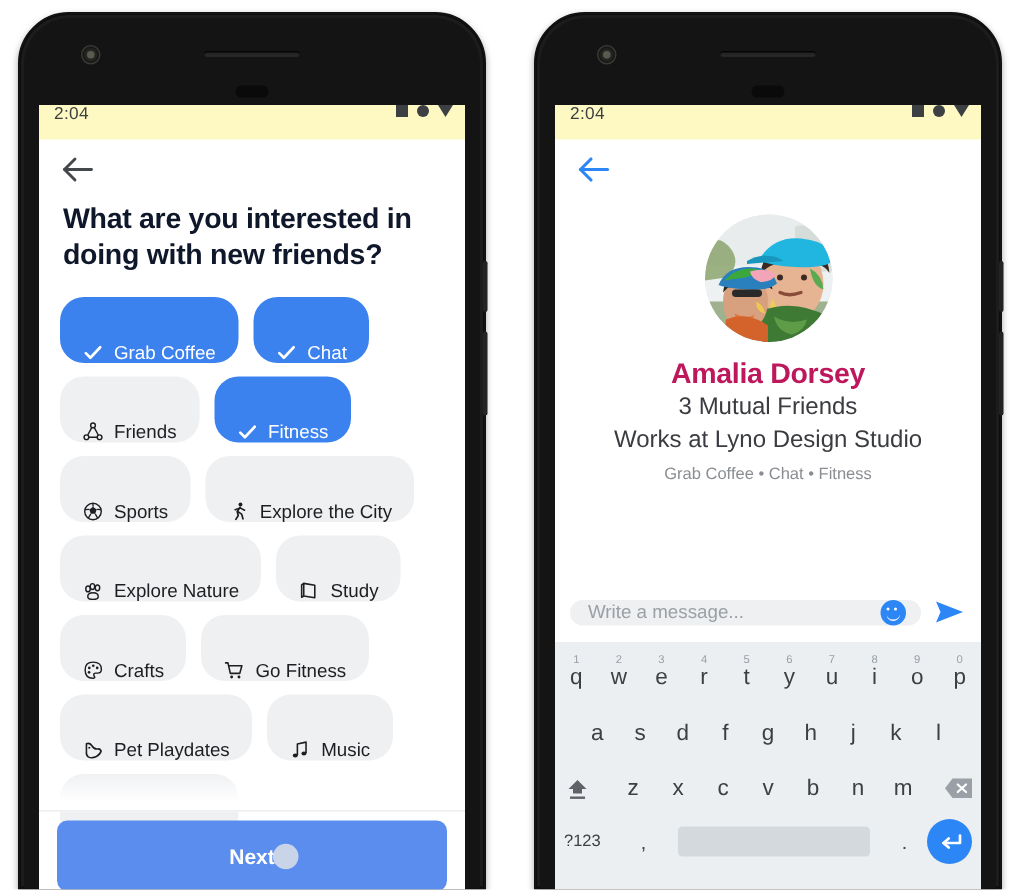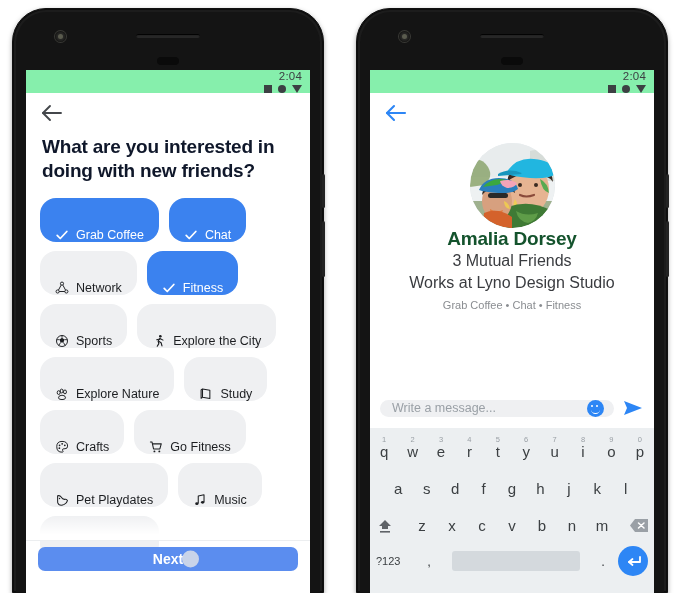--- a/index.html
+++ b/index.html
@@ -38,22 +38,22 @@
   .sidebtn{position:absolute;right:-2px;width:3px;background:#232323;border-radius:2px;}
   .sidebtn.b1{top:165px;height:34px;}
   .sidebtn.b2{top:212px;height:56px;}
 
   .screen{
     position:absolute;left:14px;right:14px;top:62px;bottom:0;
     background:#ffffff;overflow:hidden;
   }
 
   
-  .statusbar{height:23px;display:flex;align-items:flex-end;justify-content:space-between;
-             padding:0 8px 0 10px;background:#86efac;flex-direction:column;}
+  .statusbar{height:23px;display:flex;align-items:flex-start;justify-content:space-between;
+             padding:0 8px 0 10px;background:#fef9c3;}
   .status-time{font-size:11.5px;color:#3c4043;letter-spacing:.2px;}
   .status-icons{display:flex;align-items:center;gap:6px;}
   .si-sq{width:8px;height:8px;background:#3c4043;}
   .si-ci{width:8px;height:8px;border-radius:50%;background:#3c4043;}
   .si-tr{width:0;height:0;border-left:5px solid transparent;border-right:5px solid transparent;border-top:8px solid #3c4043;}
 
   
   .back-row{padding:10px 0 0 14px;}
   .arrow-svg{display:block;}
   .question{
@@ -68,39 +68,39 @@
     box-sizing:border-box;
   }
   .chip.sel{background:#3b82ef;color:#ffffff;}
   .chip .gl{display:inline-flex;align-items:center;justify-content:center;width:14px;height:14px;}
   .chip svg{display:block;}
   .fadebox{position:absolute;left:0;right:0;bottom:52px;height:26px;
            background:linear-gradient(to bottom,rgba(255,255,255,0) 0%,#ffffff 75%);}
   .divider{position:absolute;left:0;right:0;bottom:52px;height:1px;background:#eceef0;}
   .nextwrap{position:absolute;left:12px;right:12px;bottom:6px;height:40px;}
   .next-btn{
-    width:100%;height:24px;border:0;border-radius:7px;
+    width:100%;height:47px;border:0;border-radius:7px;
     background:#5b8def;color:#fff;font-size:14px;font-weight:bold;
     font-family:"Liberation Sans", sans-serif;
     display:flex;align-items:center;justify-content:center;cursor:pointer;
     position:relative;
   }
   .cursor-dot{
     position:absolute;left:50%;margin-left:14px;top:50%;transform:translateY(-50%);
     width:17px;height:17px;border-radius:50%;background:rgba(210,218,232,.92);
   }
 
   
   .profile{padding:4px 10px 0 10px;text-align:center;}
   .avatar{
     width:85px;height:85px;border-radius:50%;margin:16px auto 0 auto;
     overflow:hidden;position:relative;background:#dfe6e9;
   }
   .avatar svg{display:block;}
-  .pname{font-size:19px;font-weight:bold;color:#14532d;letter-spacing:-.2px;}
+  .pname{margin-top:11px;font-size:19px;font-weight:bold;color:#be185d;letter-spacing:-.2px;}
   .pline{font-size:16px;color:#3a3c40;line-height:1.38;}
   .ptags{margin-top:5px;font-size:11px;color:#8a8d91;}
 
   .composer{
     position:absolute;left:0;right:0;top:318px;height:40px;
     display:flex;align-items:center;padding:0 10px;box-sizing:border-box;gap:8px;
   }
   .input-pill{
     flex:1;height:17px;border-radius:15px;background:#eff0f2;
     display:flex;align-items:center;padding:0 10px;box-sizing:border-box;
@@ -198,21 +198,21 @@
           </div>
           <div class="chip">
             <span class="gl">
               <svg width="14" height="14" viewBox="0 0 16 16">
                 <circle cx="8" cy="3" r="1.8" fill="none" stroke="#1c1e21" stroke-width="1.1"></circle>
                 <circle cx="3" cy="12" r="1.8" fill="none" stroke="#1c1e21" stroke-width="1.1"></circle>
                 <circle cx="13" cy="12" r="1.8" fill="none" stroke="#1c1e21" stroke-width="1.1"></circle>
                 <path d="M7 4.7 L4 10.3 M9 4.7 L12 10.3 M4.8 12 H11.2" stroke="#1c1e21" stroke-width="1.1" fill="none"></path>
               </svg>
             </span>
-            <span>Network</span>
+            <span>Friends</span>
           </div>
           <div class="chip sel">
             <span class="gl">
               <svg width="14" height="14" viewBox="0 0 16 16">
                 <path d="M2.5 8.5 L6 12 L13.5 4" stroke="#ffffff" stroke-width="2" fill="none" stroke-linecap="round" stroke-linejoin="round"></path>
               </svg>
             </span>
             <span>Fitness</span>
           </div>
           <div class="chip">

